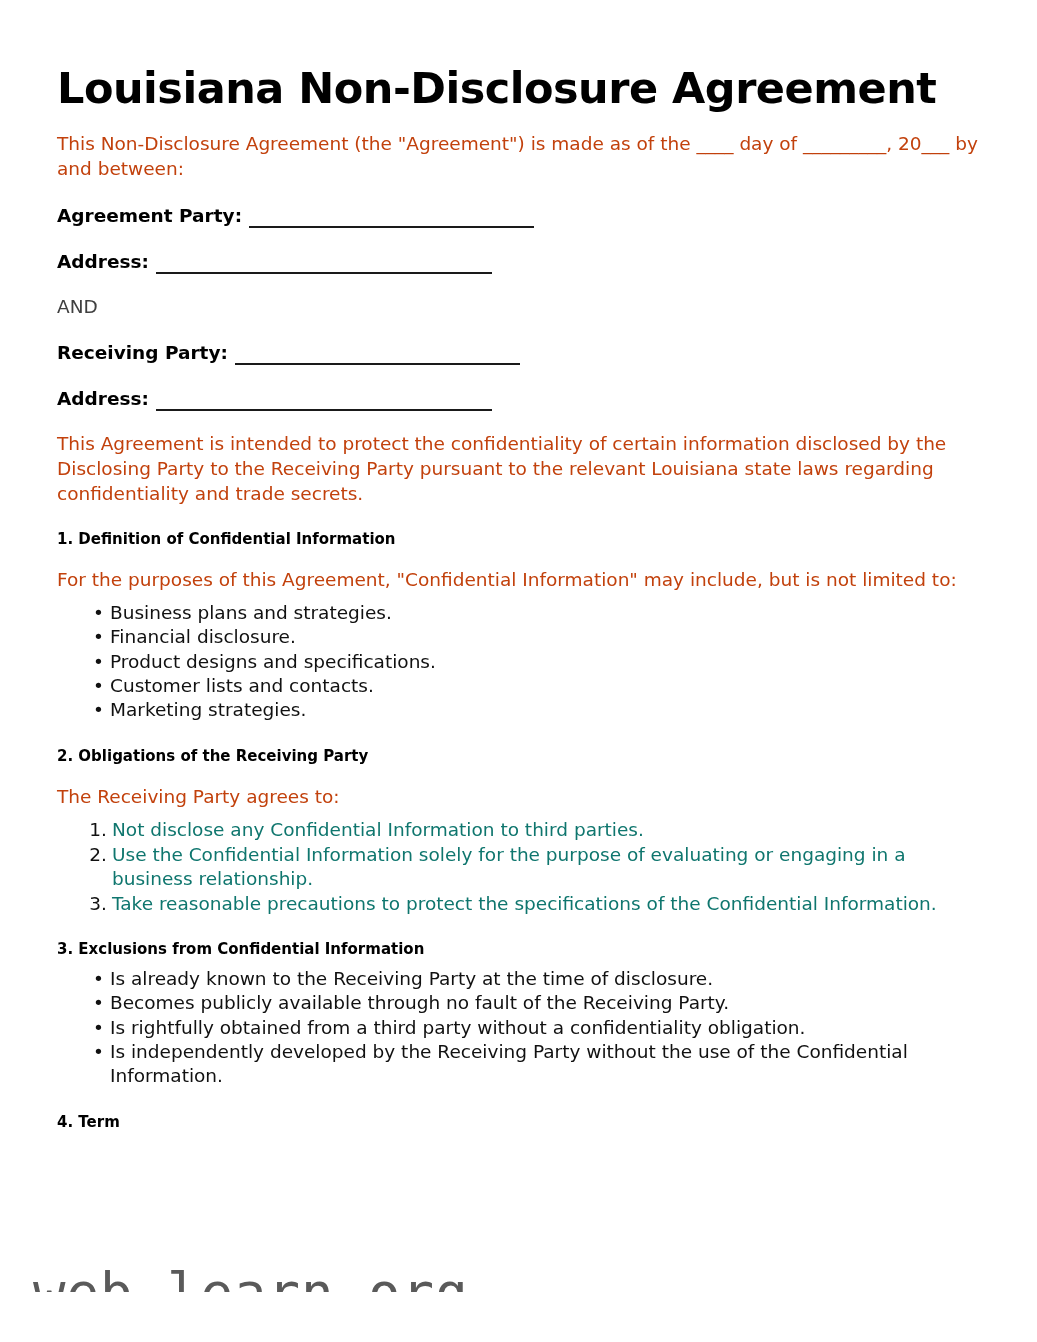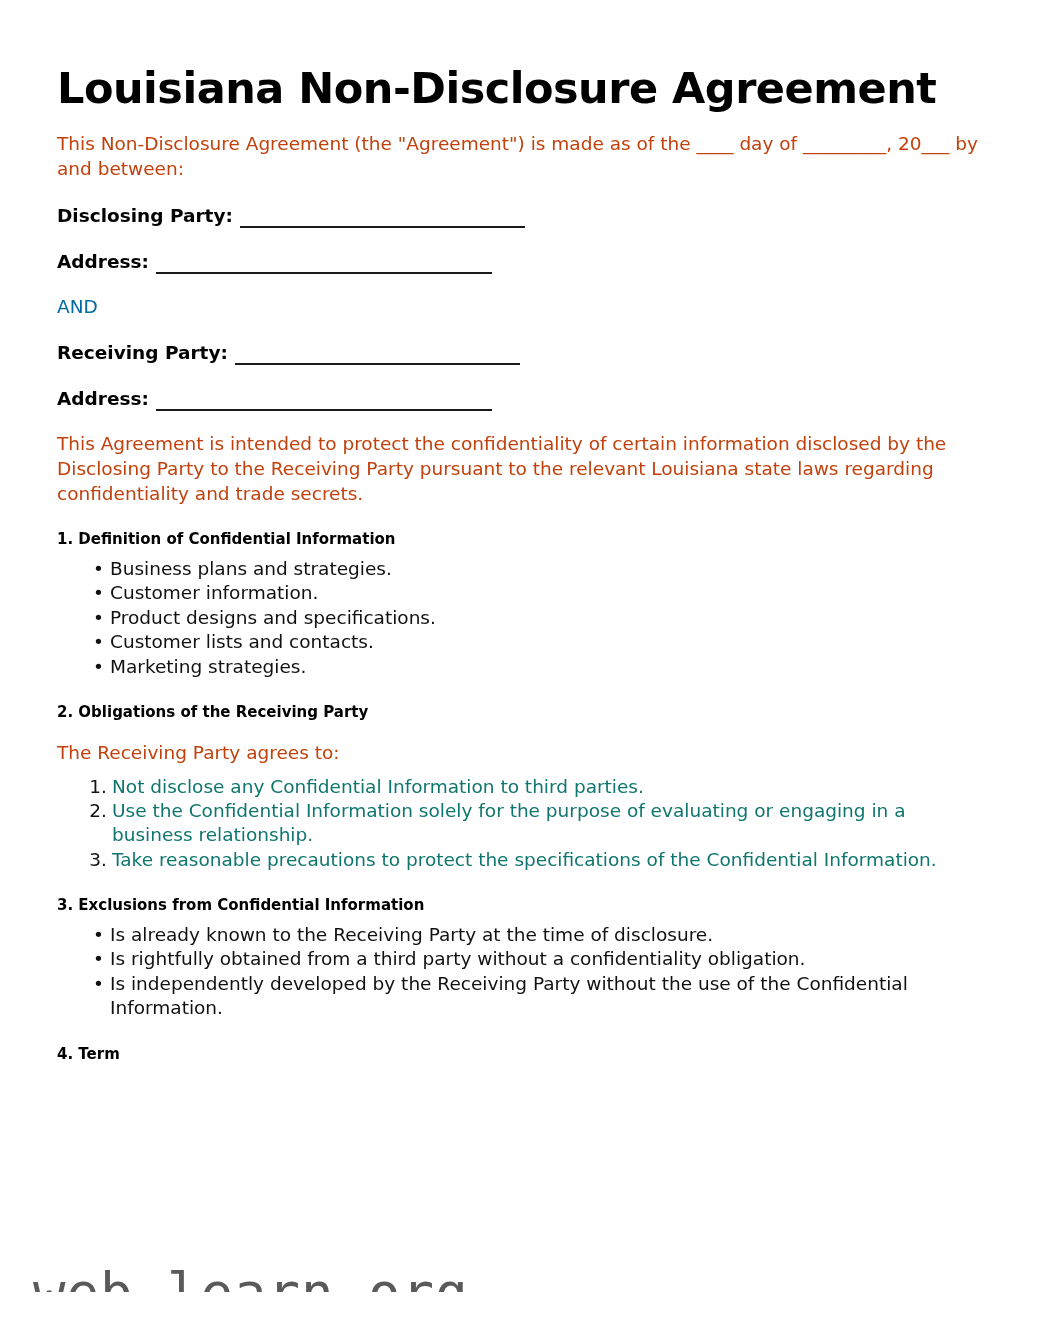--- a/index.html
+++ b/index.html
@@ -79,21 +79,21 @@
     height: 15px;
     flex: 0 0 auto;
   }
   .rule-w-party { width: 285px; }
   .rule-w-address { width: 336px; }
 
   .and-row {
     font-size: 18.5px;
     line-height: 1.3;
     padding-top: 21px;
-    color: #0369a1;
+    color: #404040;
   }
 
   
   .section-heading {
     font-size: 15px;
     font-weight: bold;
     line-height: 1.25;
     margin: 0;
     padding-top: 24px;
     color: #000;
@@ -167,21 +167,21 @@
 
 <div class="page">
 
   <div class="content">
 
     <h1 class="doc-title">Louisiana Non-Disclosure Agreement</h1>
 
     <p class="para">This Non-Disclosure Agreement (the "Agreement") is made as of the ____ day of _________, 20___ by and between:</p>
 
     <div class="field-row">
-      <span class="field-label">Disclosing Party:</span>
+      <span class="field-label">Agreement Party:</span>
       <span class="field-rule rule-w-party"></span>
     </div>
 
     <div class="field-row">
       <span class="field-label">Address:</span>
       <span class="field-rule rule-w-address"></span>
     </div>
 
     <div class="and-row">AND</div>
 
@@ -191,39 +191,41 @@
     </div>
 
     <div class="field-row">
       <span class="field-label">Address:</span>
       <span class="field-rule rule-w-address"></span>
     </div>
 
     <p class="para">This Agreement is intended to protect the confidentiality of certain information disclosed by the Disclosing Party to the Receiving Party pursuant to the relevant Louisiana state laws regarding confidentiality and trade secrets.</p>
 
     <h2 class="section-heading">1. Definition of Confidential Information</h2>
+    <p class="para tight">For the purposes of this Agreement, "Confidential Information" may include, but is not limited to:</p>
     <ul class="doc-list">
       <li>Business plans and strategies.</li>
-      <li>Customer information.</li>
+      <li>Financial disclosure.</li>
       <li>Product designs and specifications.</li>
       <li>Customer lists and contacts.</li>
       <li>Marketing strategies.</li>
     </ul>
 
     <h2 class="section-heading">2. Obligations of the Receiving Party</h2>
     <p class="para tight">The Receiving Party agrees to:</p>
     <ol class="doc-list-num">
       <li>Not disclose any Confidential Information to third parties.</li>
       <li>Use the Confidential Information solely for the purpose of evaluating or engaging in a business relationship.</li>
       <li>Take reasonable precautions to protect the specifications of the Confidential Information.</li>
     </ol>
 
     <h2 class="section-heading">3. Exclusions from Confidential Information</h2>
     <ul class="doc-list">
       <li>Is already known to the Receiving Party at the time of disclosure.</li>
+      <li>Becomes publicly available through no fault of the Receiving Party.</li>
       <li>Is rightfully obtained from a third party without a confidentiality obligation.</li>
       <li>Is independently developed by the Receiving Party without the use of the Confidential Information.</li>
     </ul>
 
     <h2 class="section-heading">4. Term</h2>
 
   </div>
 
   <div class="watermark">web-learn.org</div>
 

